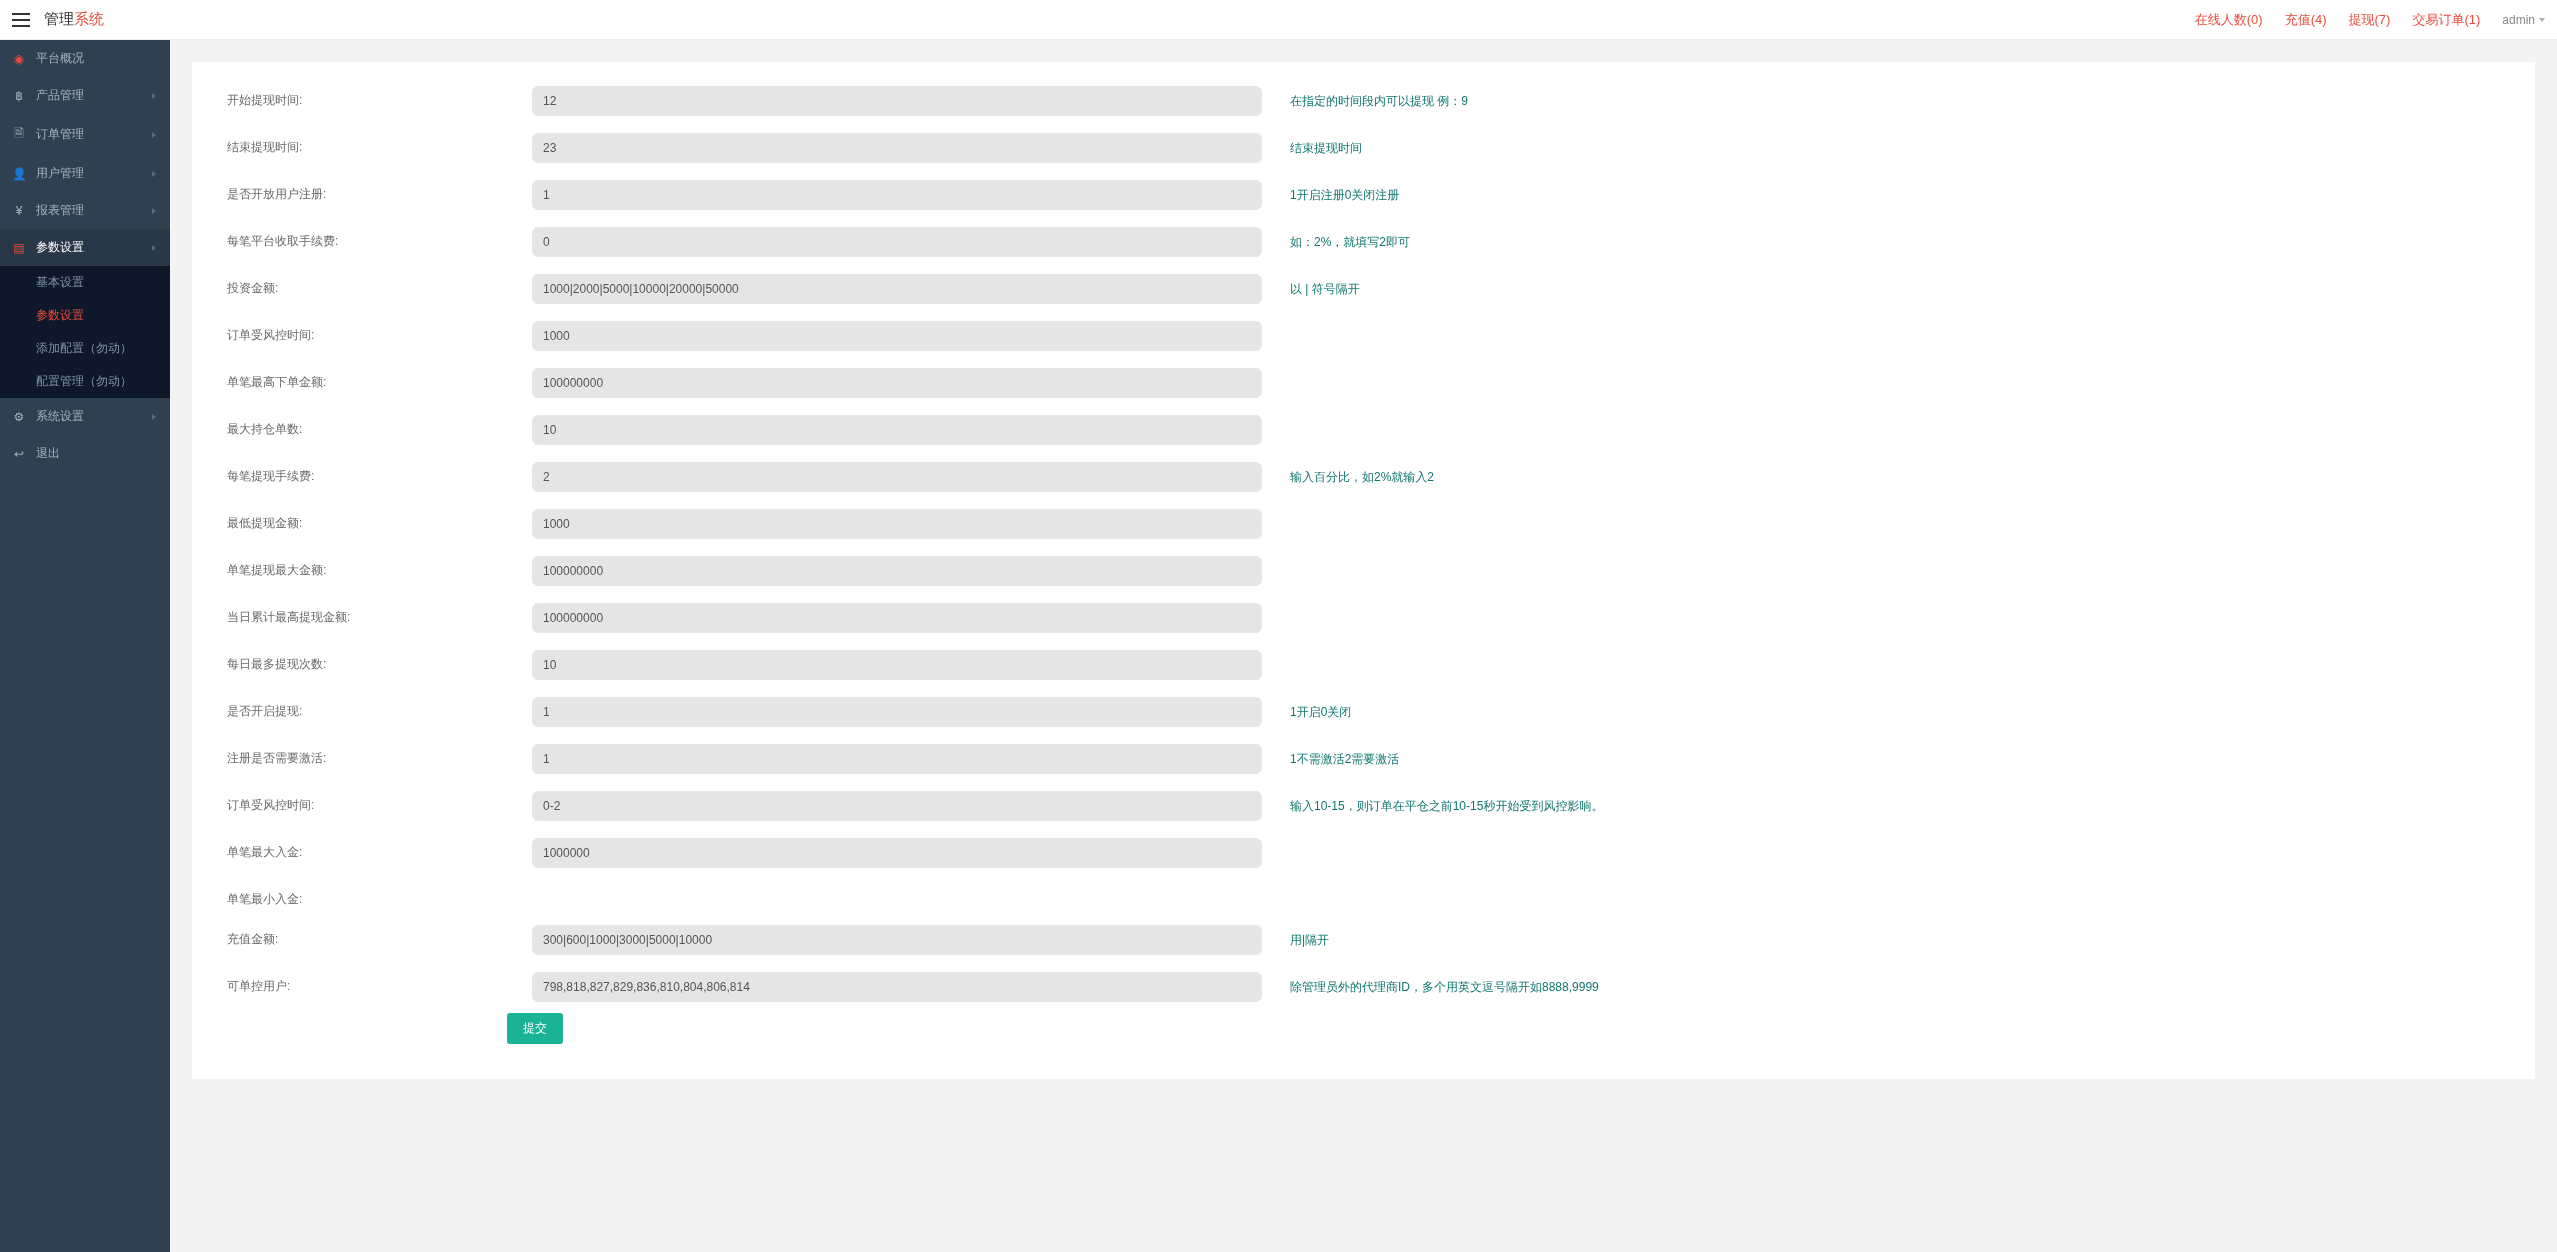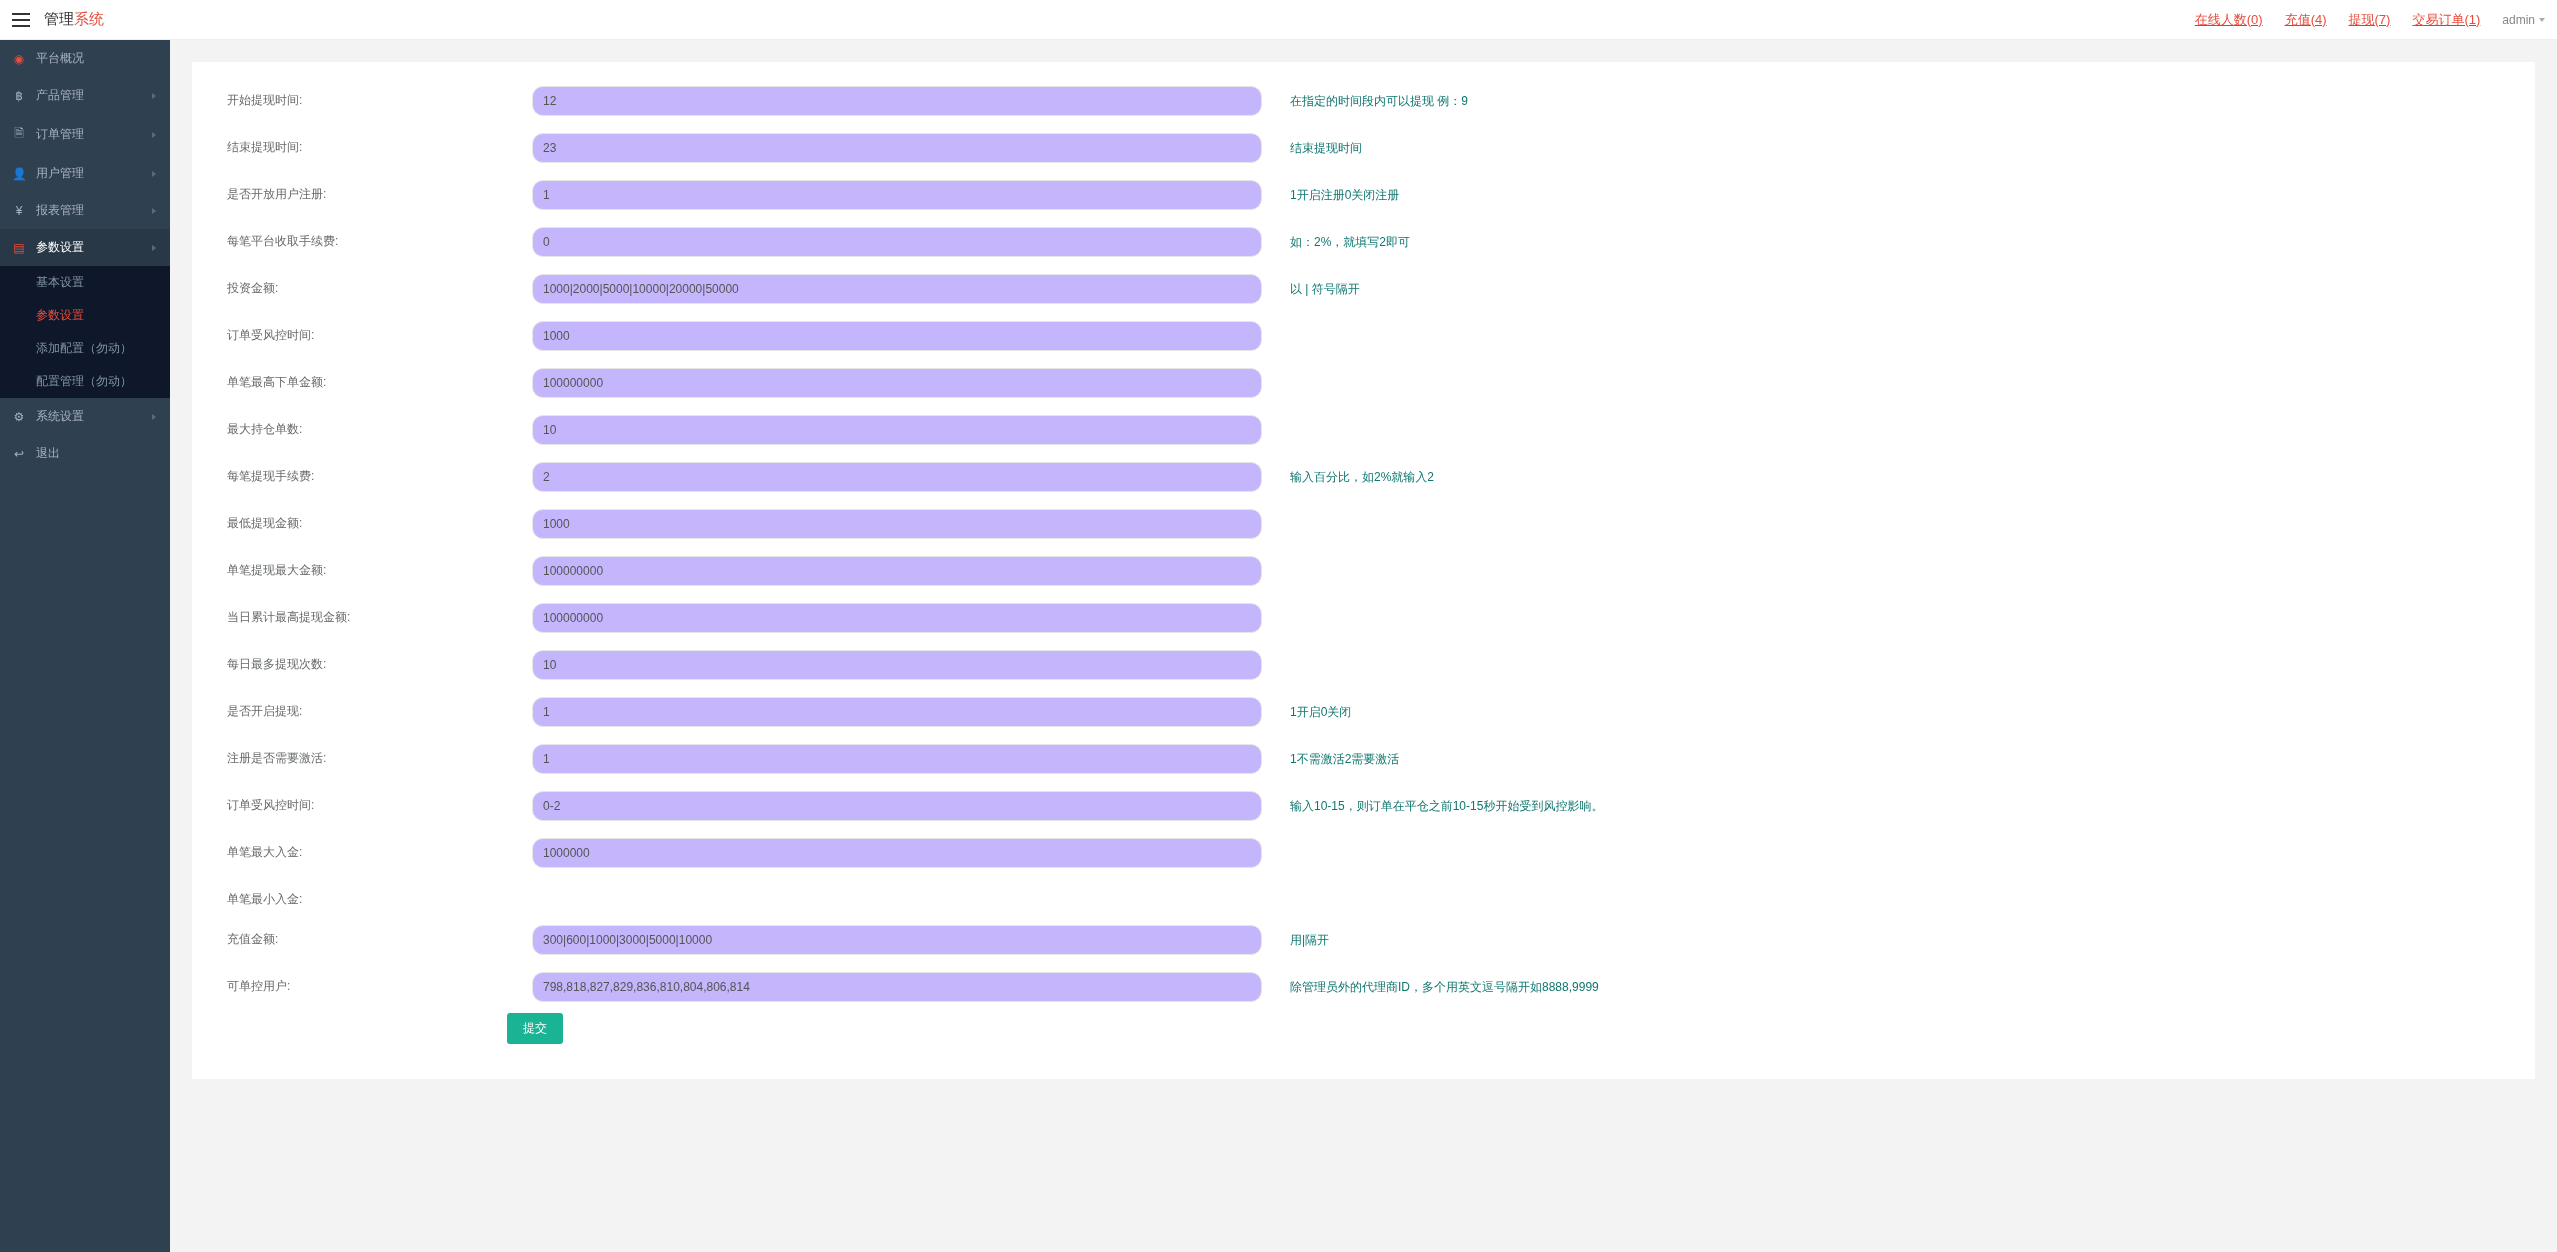--- a/index.html
+++ b/index.html
@@ -24,21 +24,21 @@
     display: flex; flex-direction: column; justify-content: center; gap: 4px;
     cursor: pointer;
     margin-right: 10px;
     margin-left: 6px;
   }
   .hamburger span { height: 2px; background: #333; width: 18px; }
   .logo { font-size: 15px; font-weight: 500; }
   .logo .p1 { color: #333; }
   .logo .p2 { color: #e74c3c; }
   .topbar-spacer { flex: 1; }
-  .top-stats { display: flex; gap: 22px; align-items: center; text-decoration: underline; }
+  .top-stats { display: flex; gap: 22px; align-items: center; }
   .top-stats a { color: #e74c3c; font-size: 13px; cursor: pointer; }
   .top-user {
     margin-left: 22px;
     color: #888; font-size: 12px;
     display: flex; align-items: center; gap: 4px;
     cursor: pointer;
   }
   .caret-down {
     width: 0; height: 0;
     border-left: 3px solid transparent;
@@ -115,25 +115,25 @@
     font-size: 12px;
     color: #676a6c;
   }
   .form-input-wrap {
     width: 730px;
   }
   .form-input {
     width: 100%;
     height: 30px;
     border: 1px solid #e5e6e7;
-    border-radius: 11px;
+    border-radius: 6px;
     padding: 0 10px;
     font-size: 12px;
     color: #555;
-    background: #c4b5fd;
+    background: #e5e5e5;
   }
   .form-hint {
     padding-left: 28px;
     padding-top: 6px;
     font-size: 12px;
     color: #0f766e;
     max-width: 360px;
     line-height: 1.5;
   }
   .submit-row {

